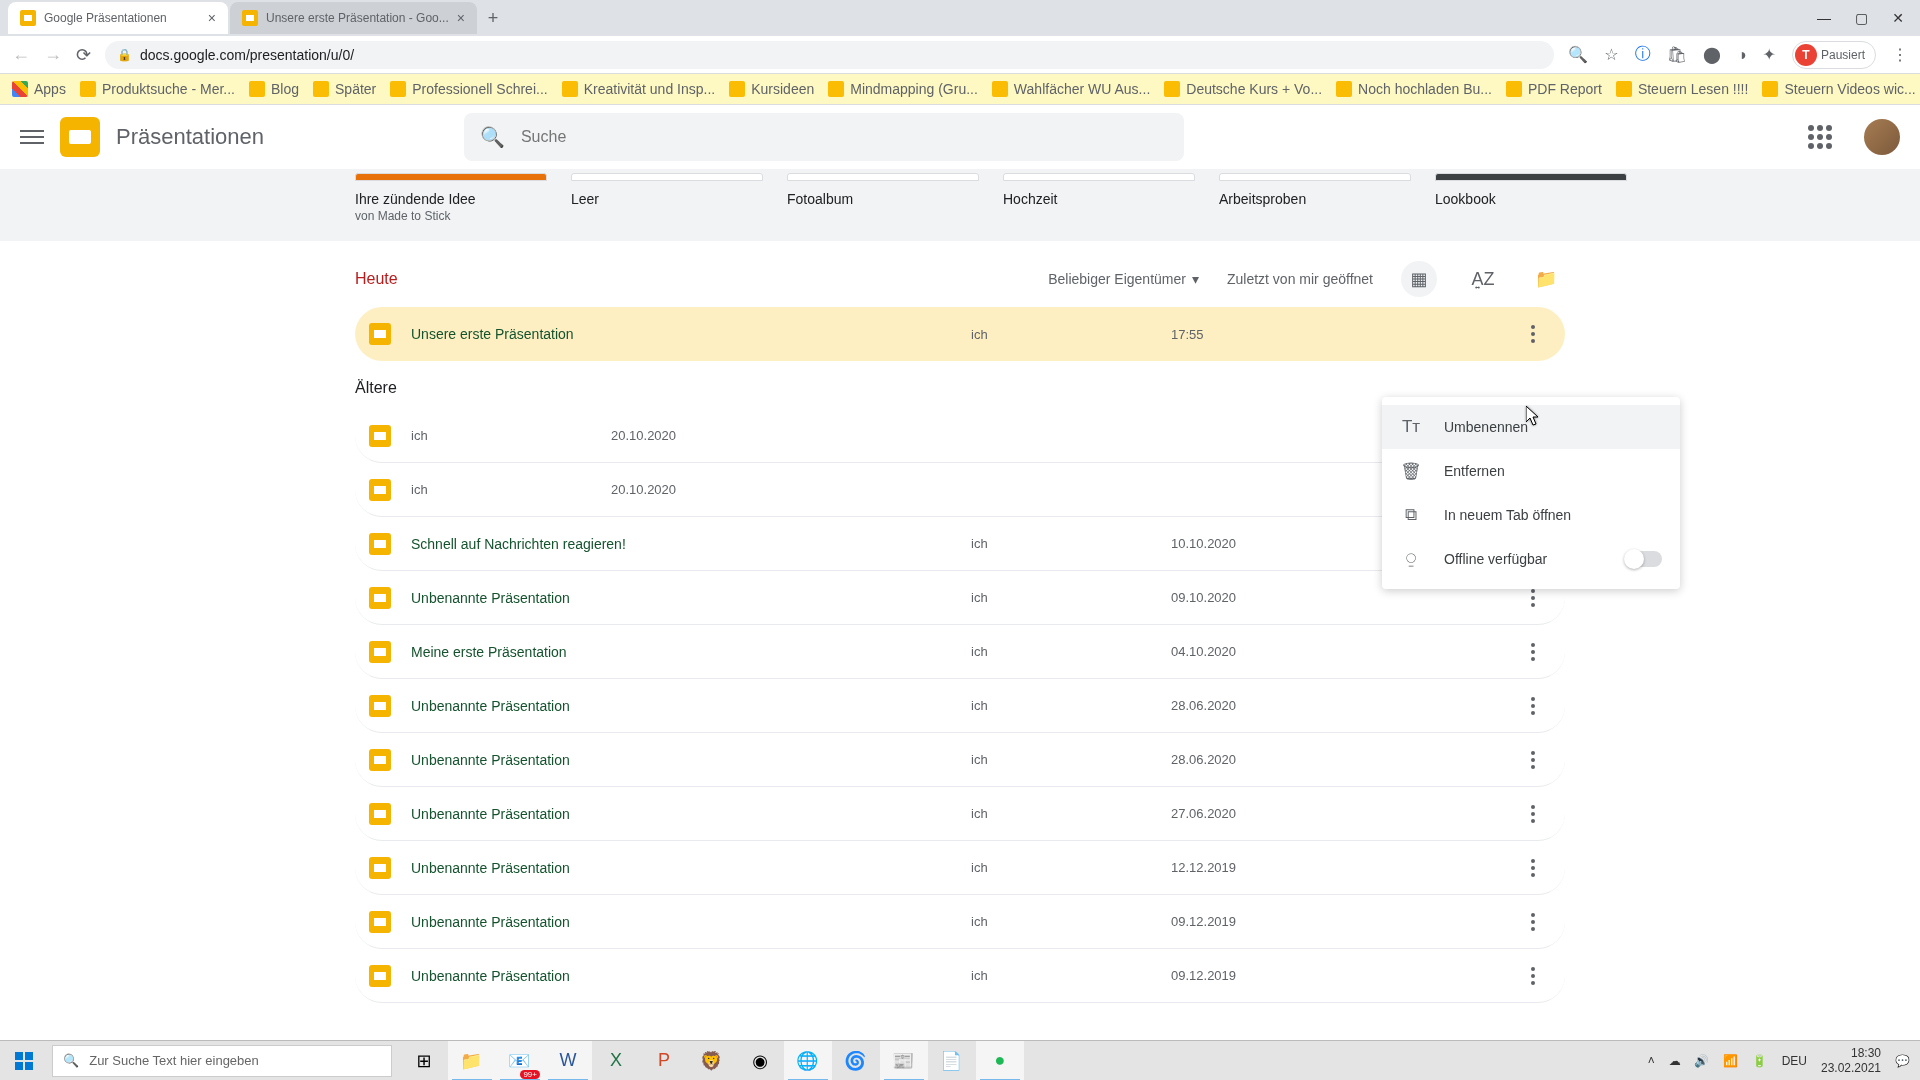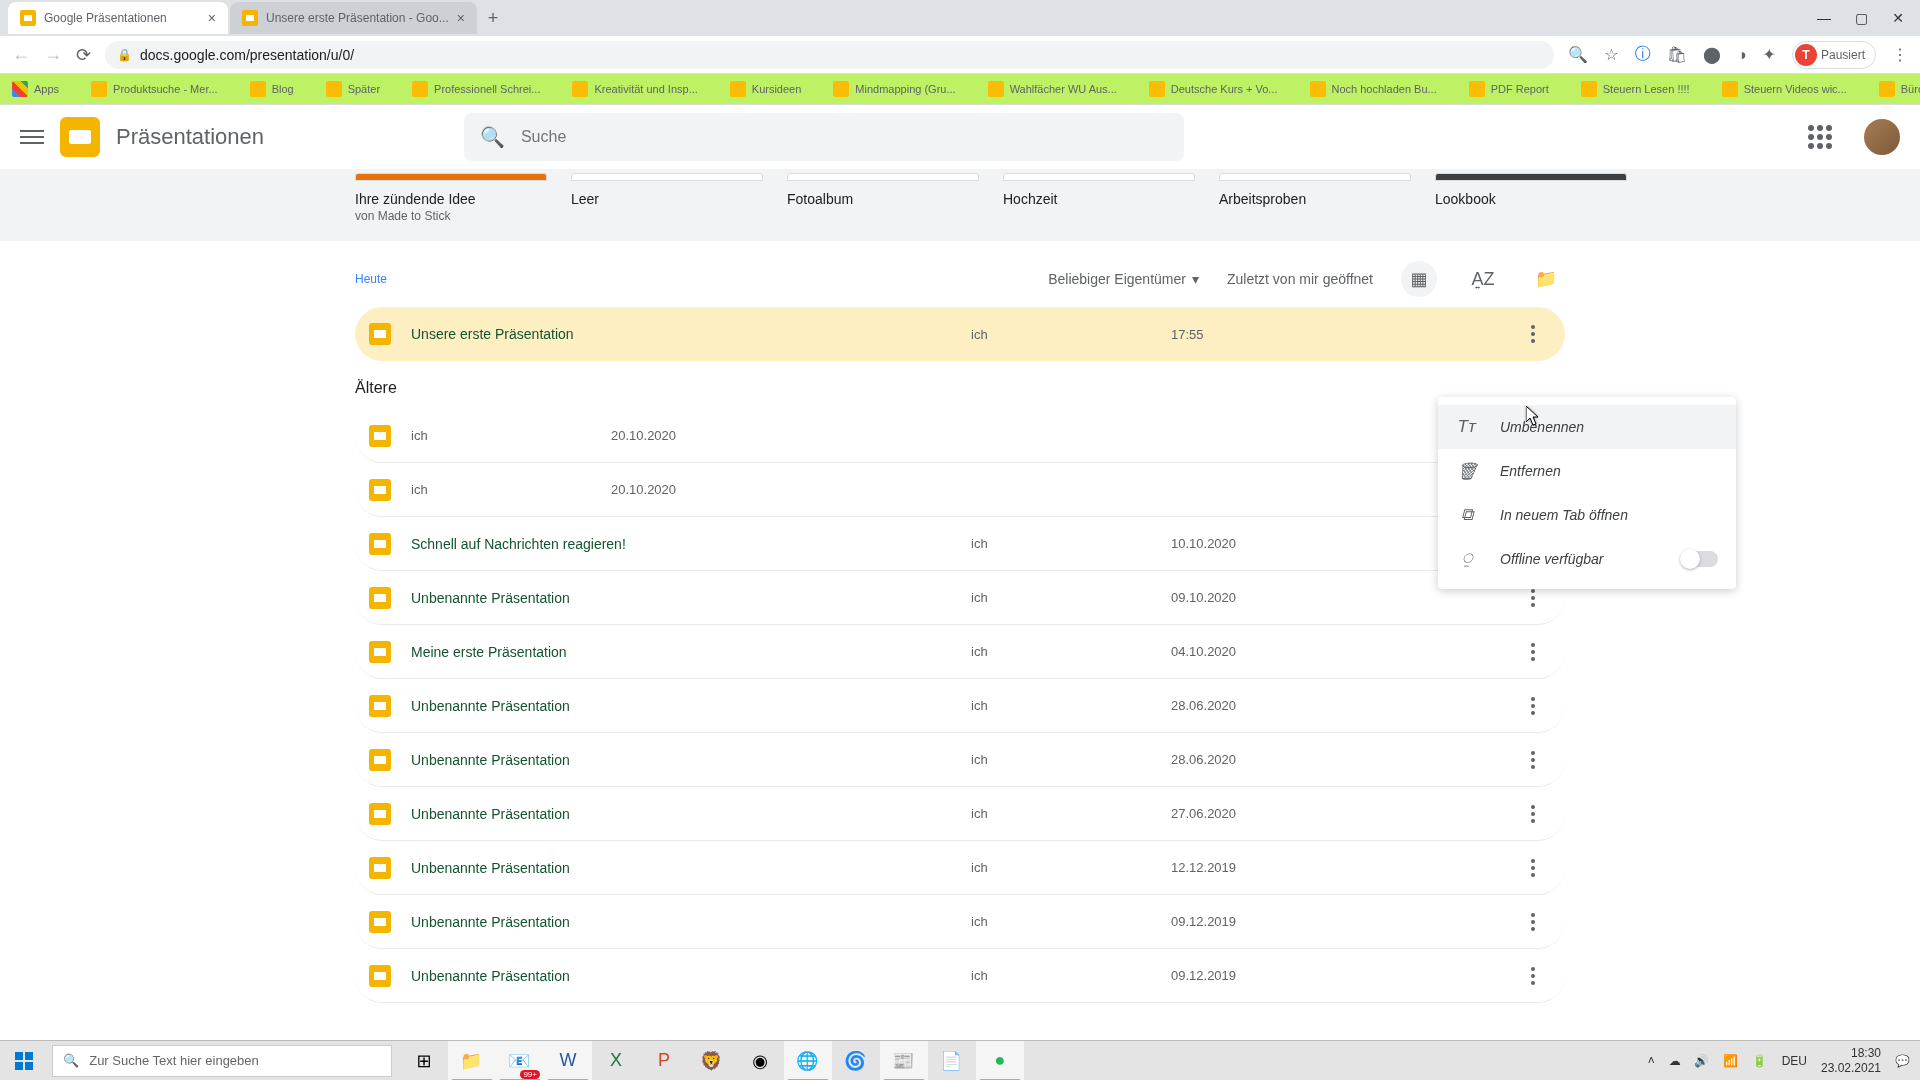--- a/index.html
+++ b/index.html
@@ -20,21 +20,21 @@
 .addr-bar { height: 38px; background: #fff; display: flex; align-items: center; padding: 0 12px; gap: 14px; border-bottom: 1px solid #dadce0; }
 .nav-btn { color: #bdbdbd; font-size: 18px; }
 .nav-btn.active { color: #5f6368; }
 .url-field { flex: 1; display: flex; align-items: center; background: #f1f3f4; border-radius: 14px; height: 28px; padding: 0 12px; gap: 8px; }
 .url-field .lock { color: #5f6368; font-size: 12px; }
 .url-text { font-size: 14px; color: #202124; }
 .addr-icons { display: flex; gap: 16px; align-items: center; color: #5f6368; }
 .pausiert-badge { display: flex; align-items: center; gap: 4px; border: 1px solid #dadce0; border-radius: 16px; padding: 2px 10px 2px 2px; font-size: 12px; }
 .pausiert-badge .avatar { width: 22px; height: 22px; background: #ea4335; color: #fff; border-radius: 50%; display: flex; align-items: center; justify-content: center; font-size: 12px; font-weight: bold; }
 
-.bookmarks { height: 31px; background: #bef264; display: flex; align-items: center; padding: 0 12px; gap: 32px; font-size: 11px; color: #5f6368; border-bottom: 1px solid #dadce0; }
+.bookmarks { height: 31px; background: #fef9c3; display: flex; align-items: center; padding: 0 12px; gap: 14px; font-size: 14px; color: #5f6368; border-bottom: 1px solid #dadce0; }
 .bm { display: flex; align-items: center; gap: 6px; white-space: nowrap; }
 .bm-icon { width: 16px; height: 16px; border-radius: 2px; }
 .bm-apps { background: linear-gradient(45deg, #4285f4 25%, #ea4335 25% 50%, #fbbc04 50% 75%, #34a853 75%); }
 .bm-y { background: #fbbc04; }
 
 
 .app-header { height: 64px; display: flex; align-items: center; padding: 0 20px; gap: 16px; }
 .menu-icon { width: 24px; color: #5f6368; }
 .menu-icon div { height: 2px; background: #5f6368; margin: 4px 0; }
 .slides-logo { width: 40px; height: 40px; background: #f4b400; border-radius: 6px; display: flex; align-items: center; justify-content: center; }
@@ -52,41 +52,41 @@
 .templates-inner { width: 1210px; margin: 0 auto; display: flex; gap: 24px; }
 .template { font-size: 14px; color: #202124; }
 .template .thumb { width: 192px; height: 8px; background: #fff; border: 1px solid #dadce0; border-radius: 3px 3px 0 0; margin-bottom: 10px; }
 .template .thumb.orange { background: #e8710a; }
 .template .thumb.dark { background: #3c4043; }
 .template .sub { font-size: 12px; color: #5f6368; margin-top: 2px; }
 
 
 .main { width: 1210px; margin: 16px auto 0; }
 .toolbar { display: flex; align-items: center; padding: 4px 0 10px; }
-.section-label { font-size: 12px; font-weight: 500; color: #3b82f6; }
+.section-label { font-size: 16px; font-weight: 500; color: #b91c1c; }
 .tb-right { margin-left: auto; display: flex; align-items: center; gap: 28px; color: #5f6368; font-size: 14px; justify-content: center; }
 .owner-filter { display: flex; align-items: center; gap: 6px; }
 .view-icon { width: 36px; height: 36px; border-radius: 50%; display: flex; align-items: center; justify-content: center; color: #5f6368; font-size: 18px; }
 .view-icon.active { background: #f1f3f4; }
 
 .file-row { height: 54px; display: flex; align-items: center; padding: 0 14px; border-bottom: 1px solid #e8eaed; border-radius: 28px; position: relative; }
 .file-row:first-of-type { border-top: none; }
 .file-row.highlight { background: #feefc3; border-bottom: none; }
 .file-icon { width: 22px; height: 22px; background: #f4b400; border-radius: 3px; display: flex; align-items: center; justify-content: center; margin-right: 20px; }
 .file-icon::after { content: ""; width: 12px; height: 8px; background: #fff; }
 .file-name { font-size: 14px; color: #14532d; flex: 0 0 560px; }
 .file-owner { font-size: 13px; color: #5f6368; flex: 0 0 200px; }
 .file-date { font-size: 13px; color: #5f6368; flex: 0 0 250px; }
 .more-dots { margin-left: auto; width: 36px; height: 36px; display: flex; flex-direction: column; align-items: center; justify-content: center; gap: 3px; }
 .more-dots span { width: 4px; height: 4px; background: #5f6368; border-radius: 50%; }
 
 .section-h { font-size: 16px; font-weight: 500; color: #202124; padding: 18px 0 12px; }
 
 
-.ctx-menu { position: absolute; left: 1438px; top: 397px; width: 298px; background: #fff; border-radius: 4px; box-shadow: 0 2px 10px rgba(0,0,0,.2); padding: 8px 0; z-index: 100; font-style: italic; }
+.ctx-menu { position: absolute; left: 1382px; top: 397px; width: 298px; background: #fff; border-radius: 4px; box-shadow: 0 2px 10px rgba(0,0,0,.2); padding: 8px 0; z-index: 100; }
 .ctx-item { height: 44px; display: flex; align-items: center; padding: 0 18px; gap: 22px; font-size: 14px; color: #3c4043; }
 .ctx-item.hover { background: #f1f3f4; }
 .ctx-icon { width: 22px; color: #5f6368; text-align: center; font-size: 17px; }
 .toggle { margin-left: auto; width: 36px; height: 16px; background: #dadce0; border-radius: 8px; position: relative; }
 .toggle::after { content: ""; position: absolute; width: 20px; height: 20px; background: #fff; border-radius: 50%; top: -2px; left: -2px; box-shadow: 0 1px 3px rgba(0,0,0,.3); }
 
 .cursor { position: absolute; left: 1526px; top: 406px; width: 14px; height: 20px; z-index: 200; pointer-events: none; }
 .cursor svg { filter: drop-shadow(0 0 1px rgba(0,0,0,.5)); }
 
 

